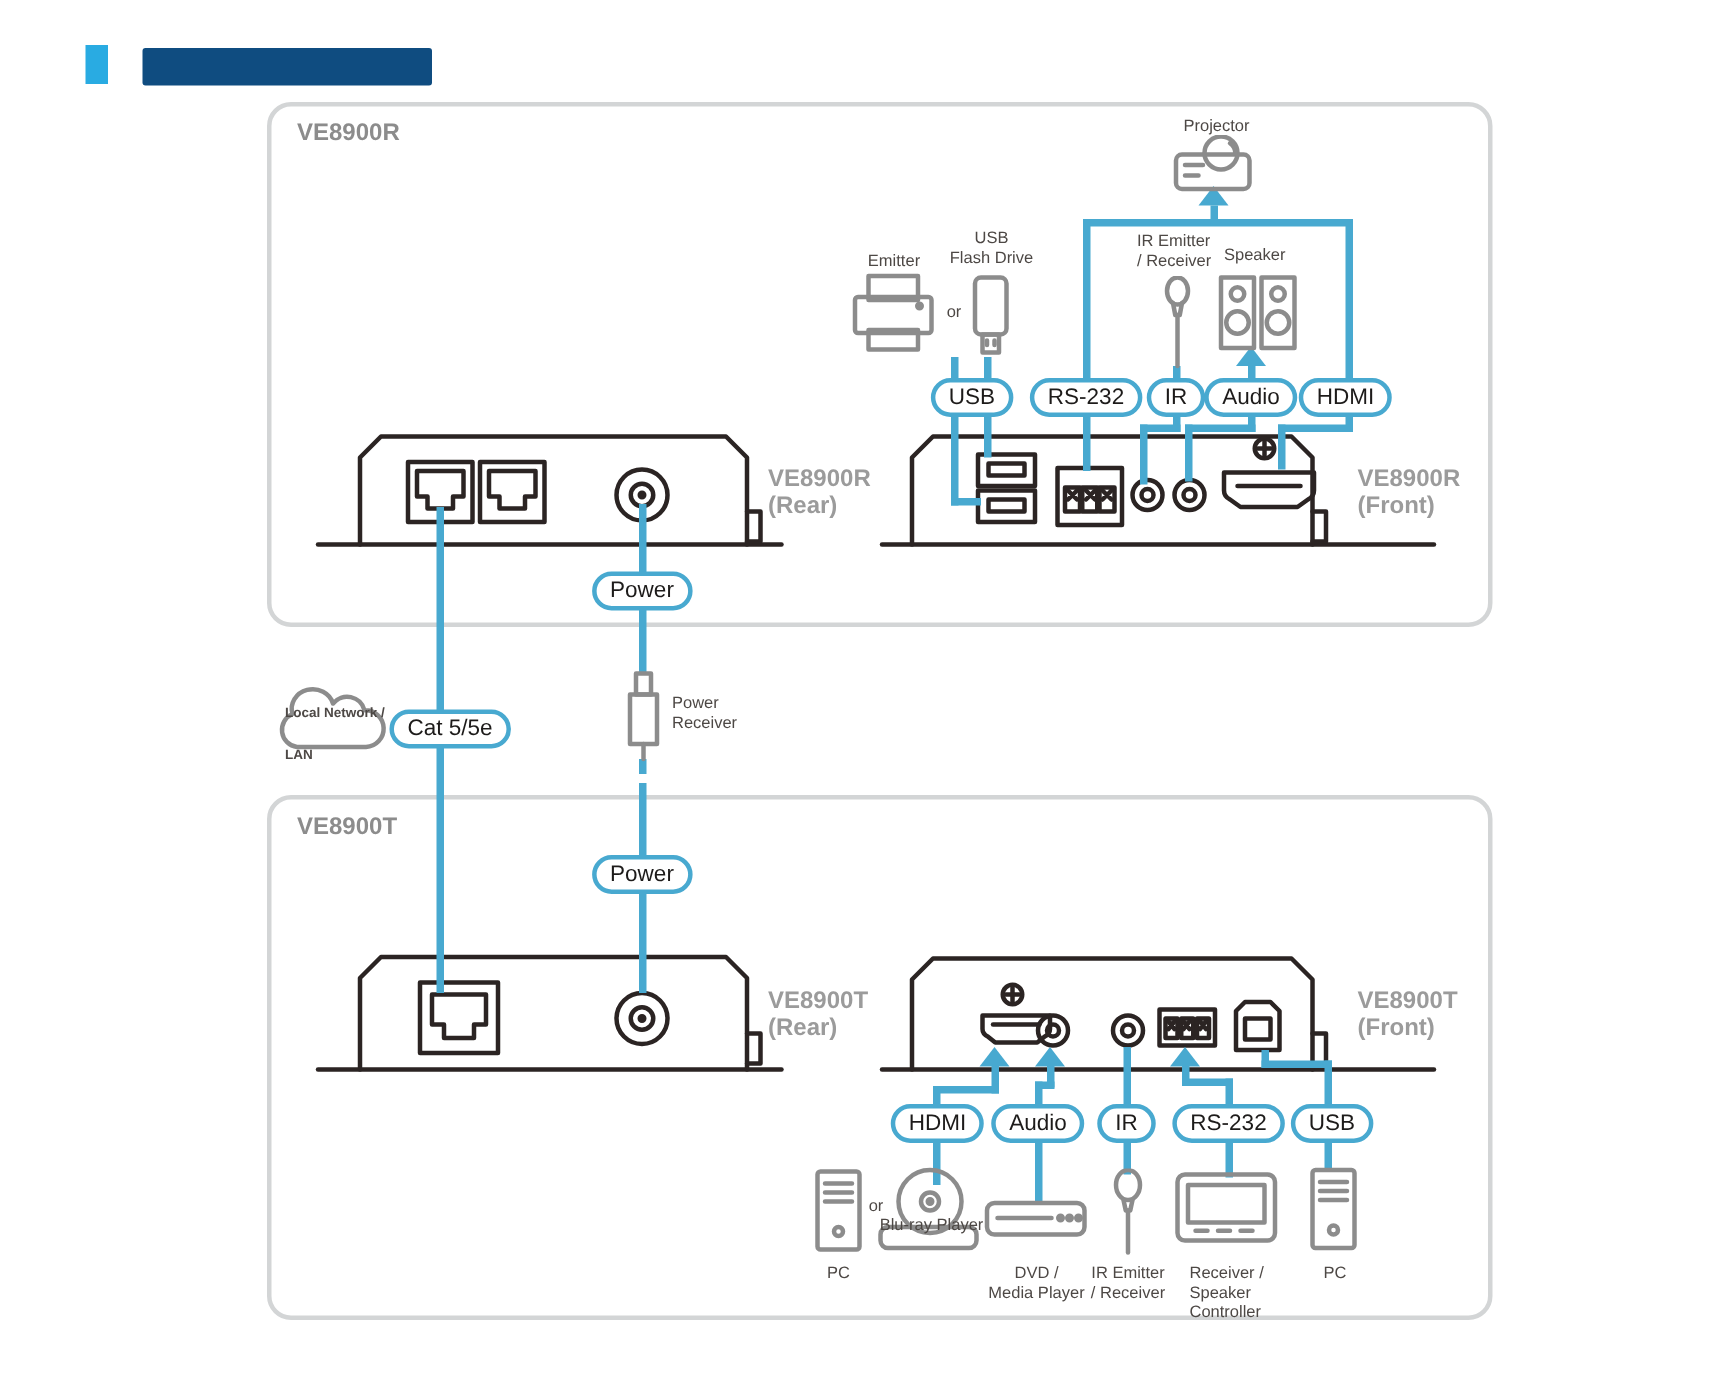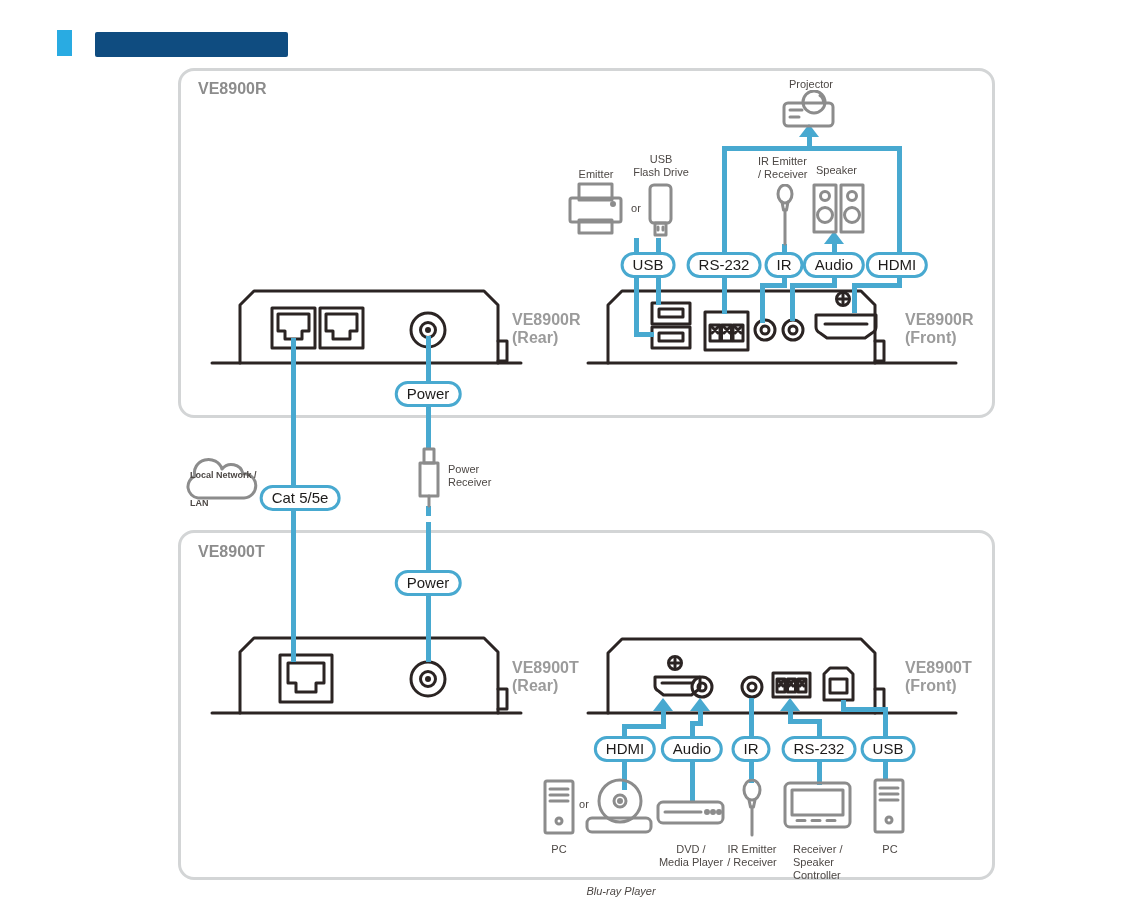--- a/index.html
+++ b/index.html
@@ -72,21 +72,21 @@
 <div class="bl" style="left:841px;top:700px;width:5px;height:12px;"></div>
 <div class="bl" style="left:841px;top:707px;width:47px;height:5px;"></div>
 <div class="bl" style="left:883px;top:707px;width:5px;height:72px;"></div>
 
 <div class="pill" style="left:648px;top:252px;">USB</div>
 <div class="pill" style="left:724px;top:252px;">RS-232</div>
 <div class="pill" style="left:784px;top:252px;">IR</div>
 <div class="pill" style="left:834px;top:252px;">Audio</div>
 <div class="pill" style="left:897px;top:252px;">HDMI</div>
 <div class="pill" style="left:428px;top:381px;">Power</div>
-<div class="pill" style="left:300px;top:473px;margin-top:12px;">Cat 5/5e</div>
+<div class="pill" style="left:300px;top:473px;">Cat 5/5e</div>
 <div class="pill" style="left:428px;top:570px;">Power</div>
 <div class="pill" style="left:625px;top:736px;">HDMI</div>
 <div class="pill" style="left:692px;top:736px;">Audio</div>
 <div class="pill" style="left:751px;top:736px;">IR</div>
 <div class="pill" style="left:819px;top:736px;">RS-232</div>
 <div class="pill" style="left:888px;top:736px;">USB</div>
 
 <svg class="dev" style="left:205px;top:283px;" width="320" height="85" viewBox="0 0 320 85">
   <path d="M7 80 H316"></path>
   <path d="M35 80 V22 L49 8 H279 L293 22 V80"></path>
@@ -257,21 +257,21 @@
 <div class="devlab" style="left:905px;top:659px;">VE8900T</div>
 <div class="devlab" style="left:905px;top:677px;">(Front)</div>
 
 <div class="capl tiny" style="left:190px;top:470px;">Local Network /</div>
 <div class="capl tiny" style="left:190px;top:498px;">LAN</div>
 <div class="capl" style="left:448px;top:463px;">Power</div>
 <div class="capl" style="left:448px;top:476px;">Receiver</div>
 
 <div class="cap" style="left:559px;top:843px;">PC</div>
 <div class="cap" style="left:584px;top:798px;">or</div>
-<div class="cap" style="left:621px;top:885px;font-style:italic;">Blu-ray Player</div>
+<div class="cap" style="left:621px;top:811px;">Blu-ray Player</div>
 <div class="cap" style="left:691px;top:843px;">DVD /</div>
 <div class="cap" style="left:691px;top:856px;">Media Player</div>
 <div class="cap" style="left:752px;top:843px;">IR Emitter</div>
 <div class="cap" style="left:752px;top:856px;">/ Receiver</div>
 <div class="capl" style="left:793px;top:843px;">Receiver /</div>
 <div class="capl" style="left:793px;top:856px;">Speaker</div>
 <div class="capl" style="left:793px;top:869px;">Controller</div>
 <div class="cap" style="left:890px;top:843px;">PC</div>
 
 </body></html>

